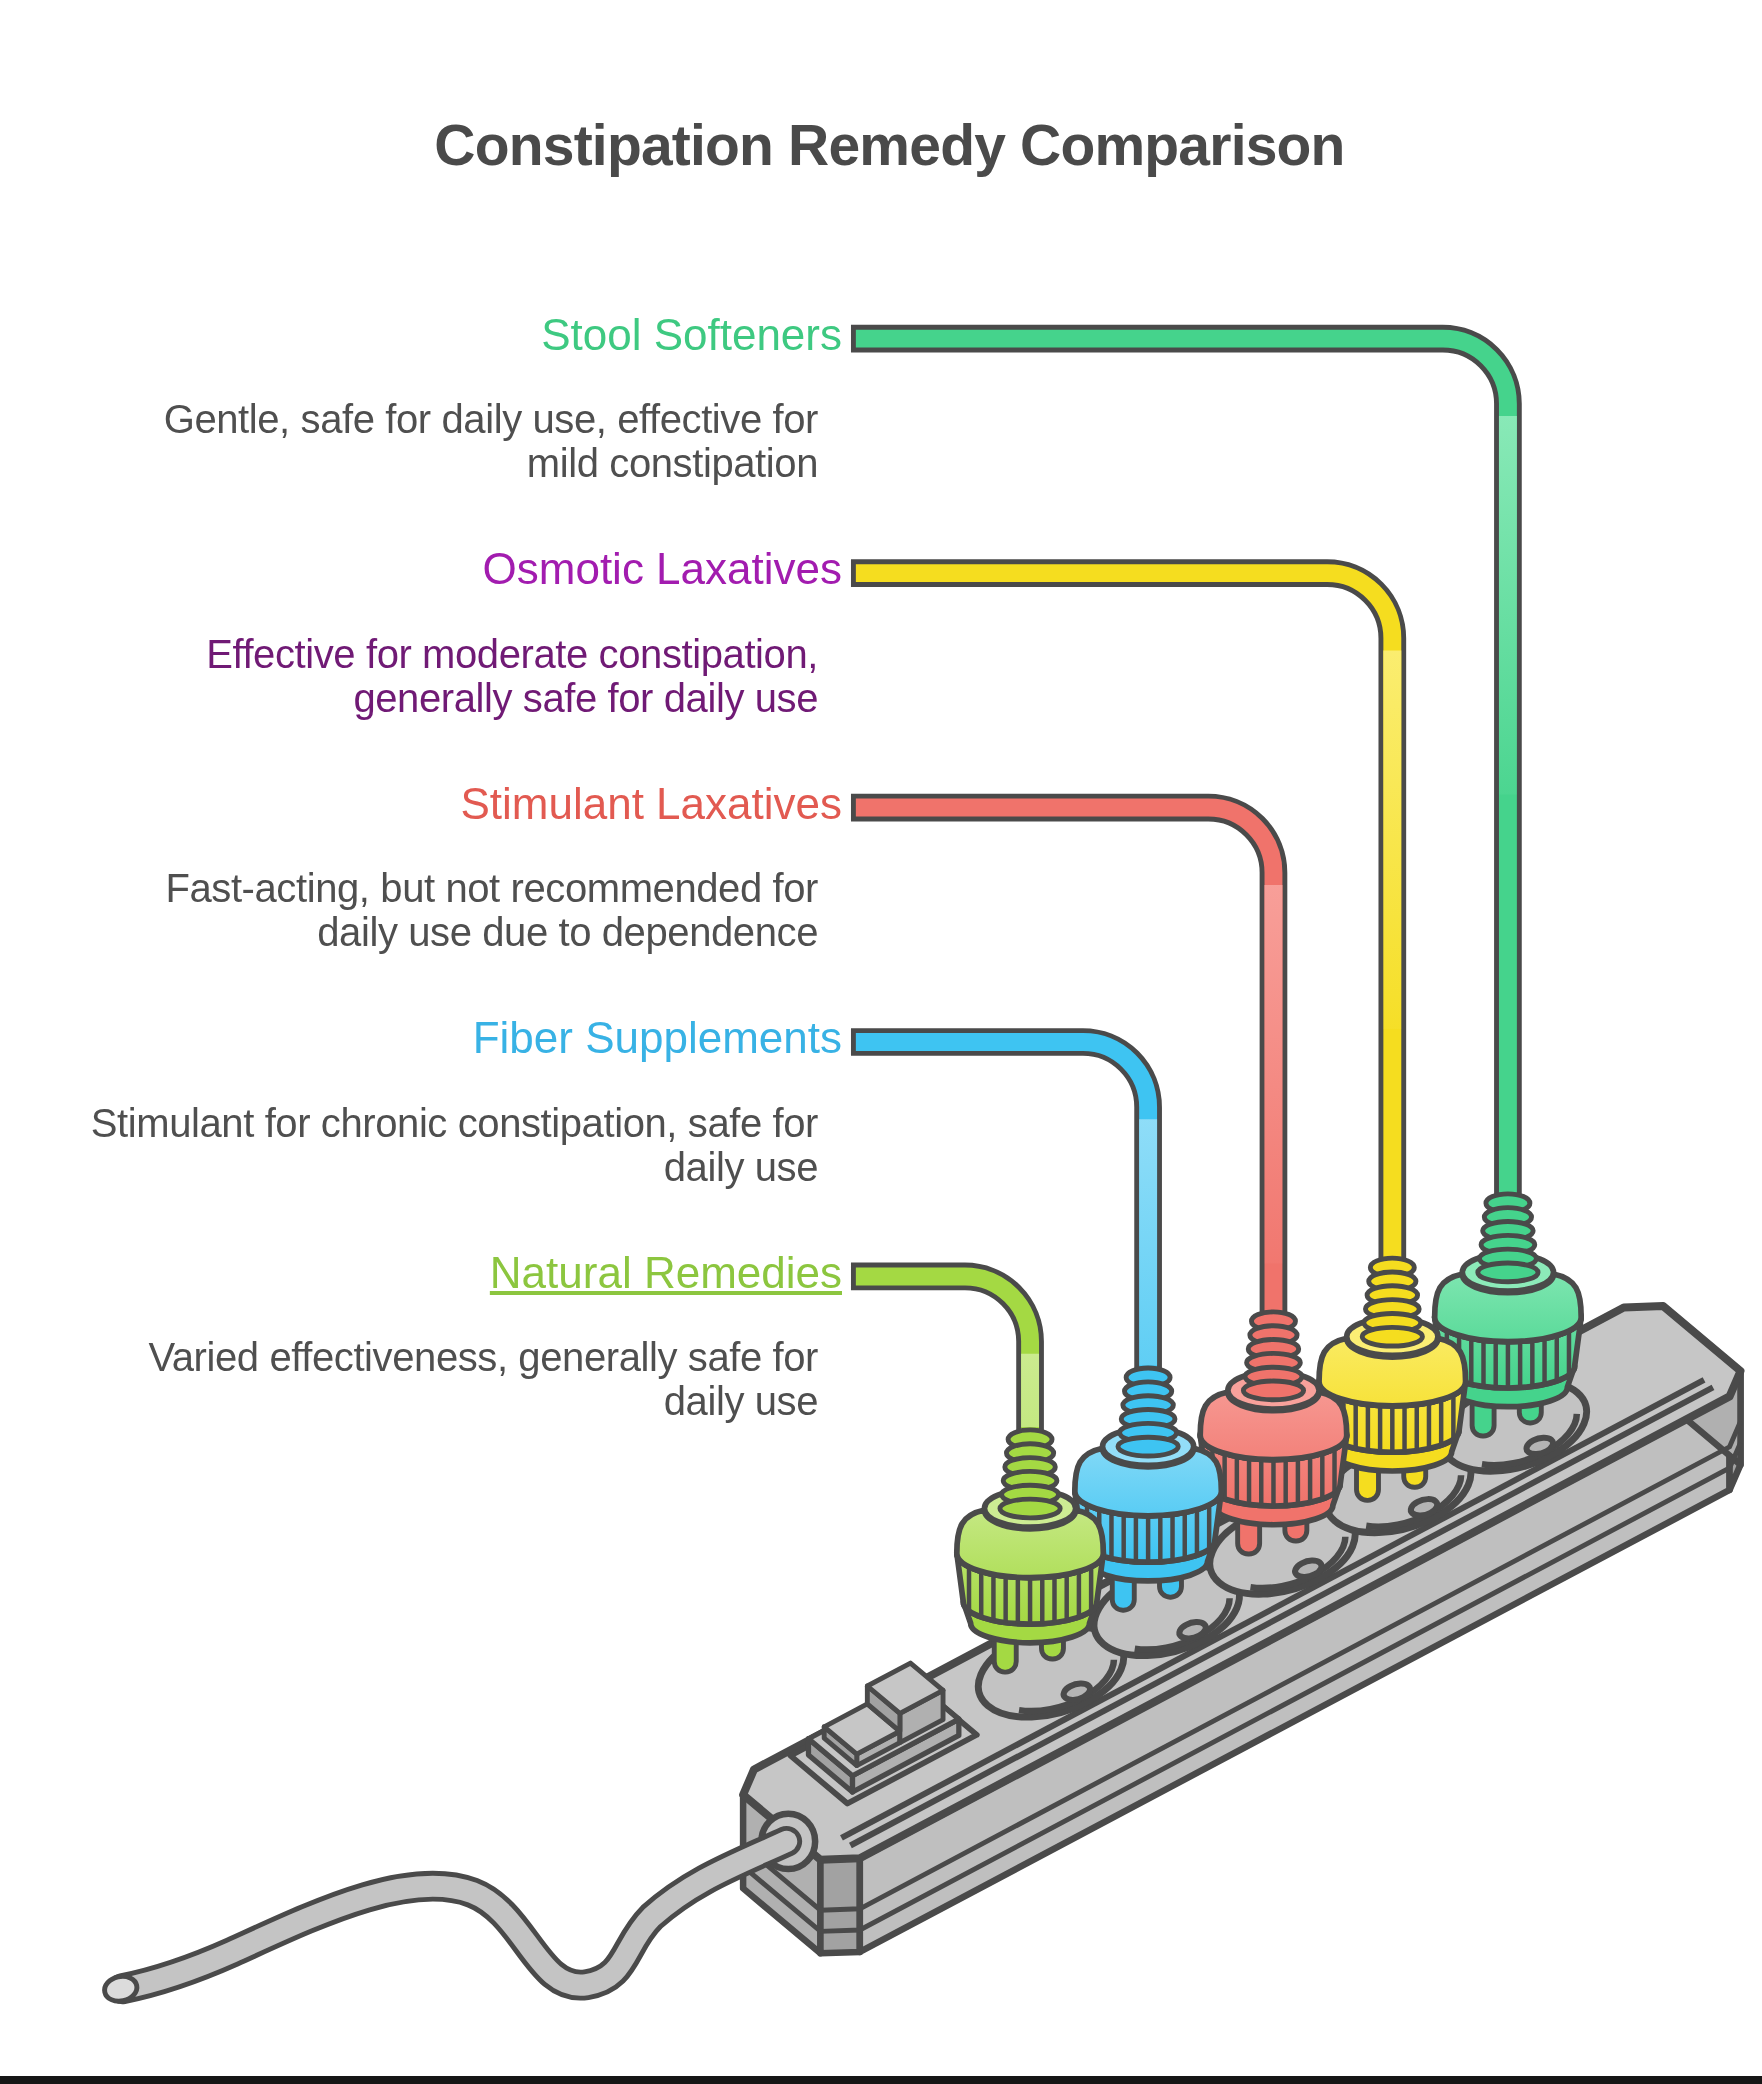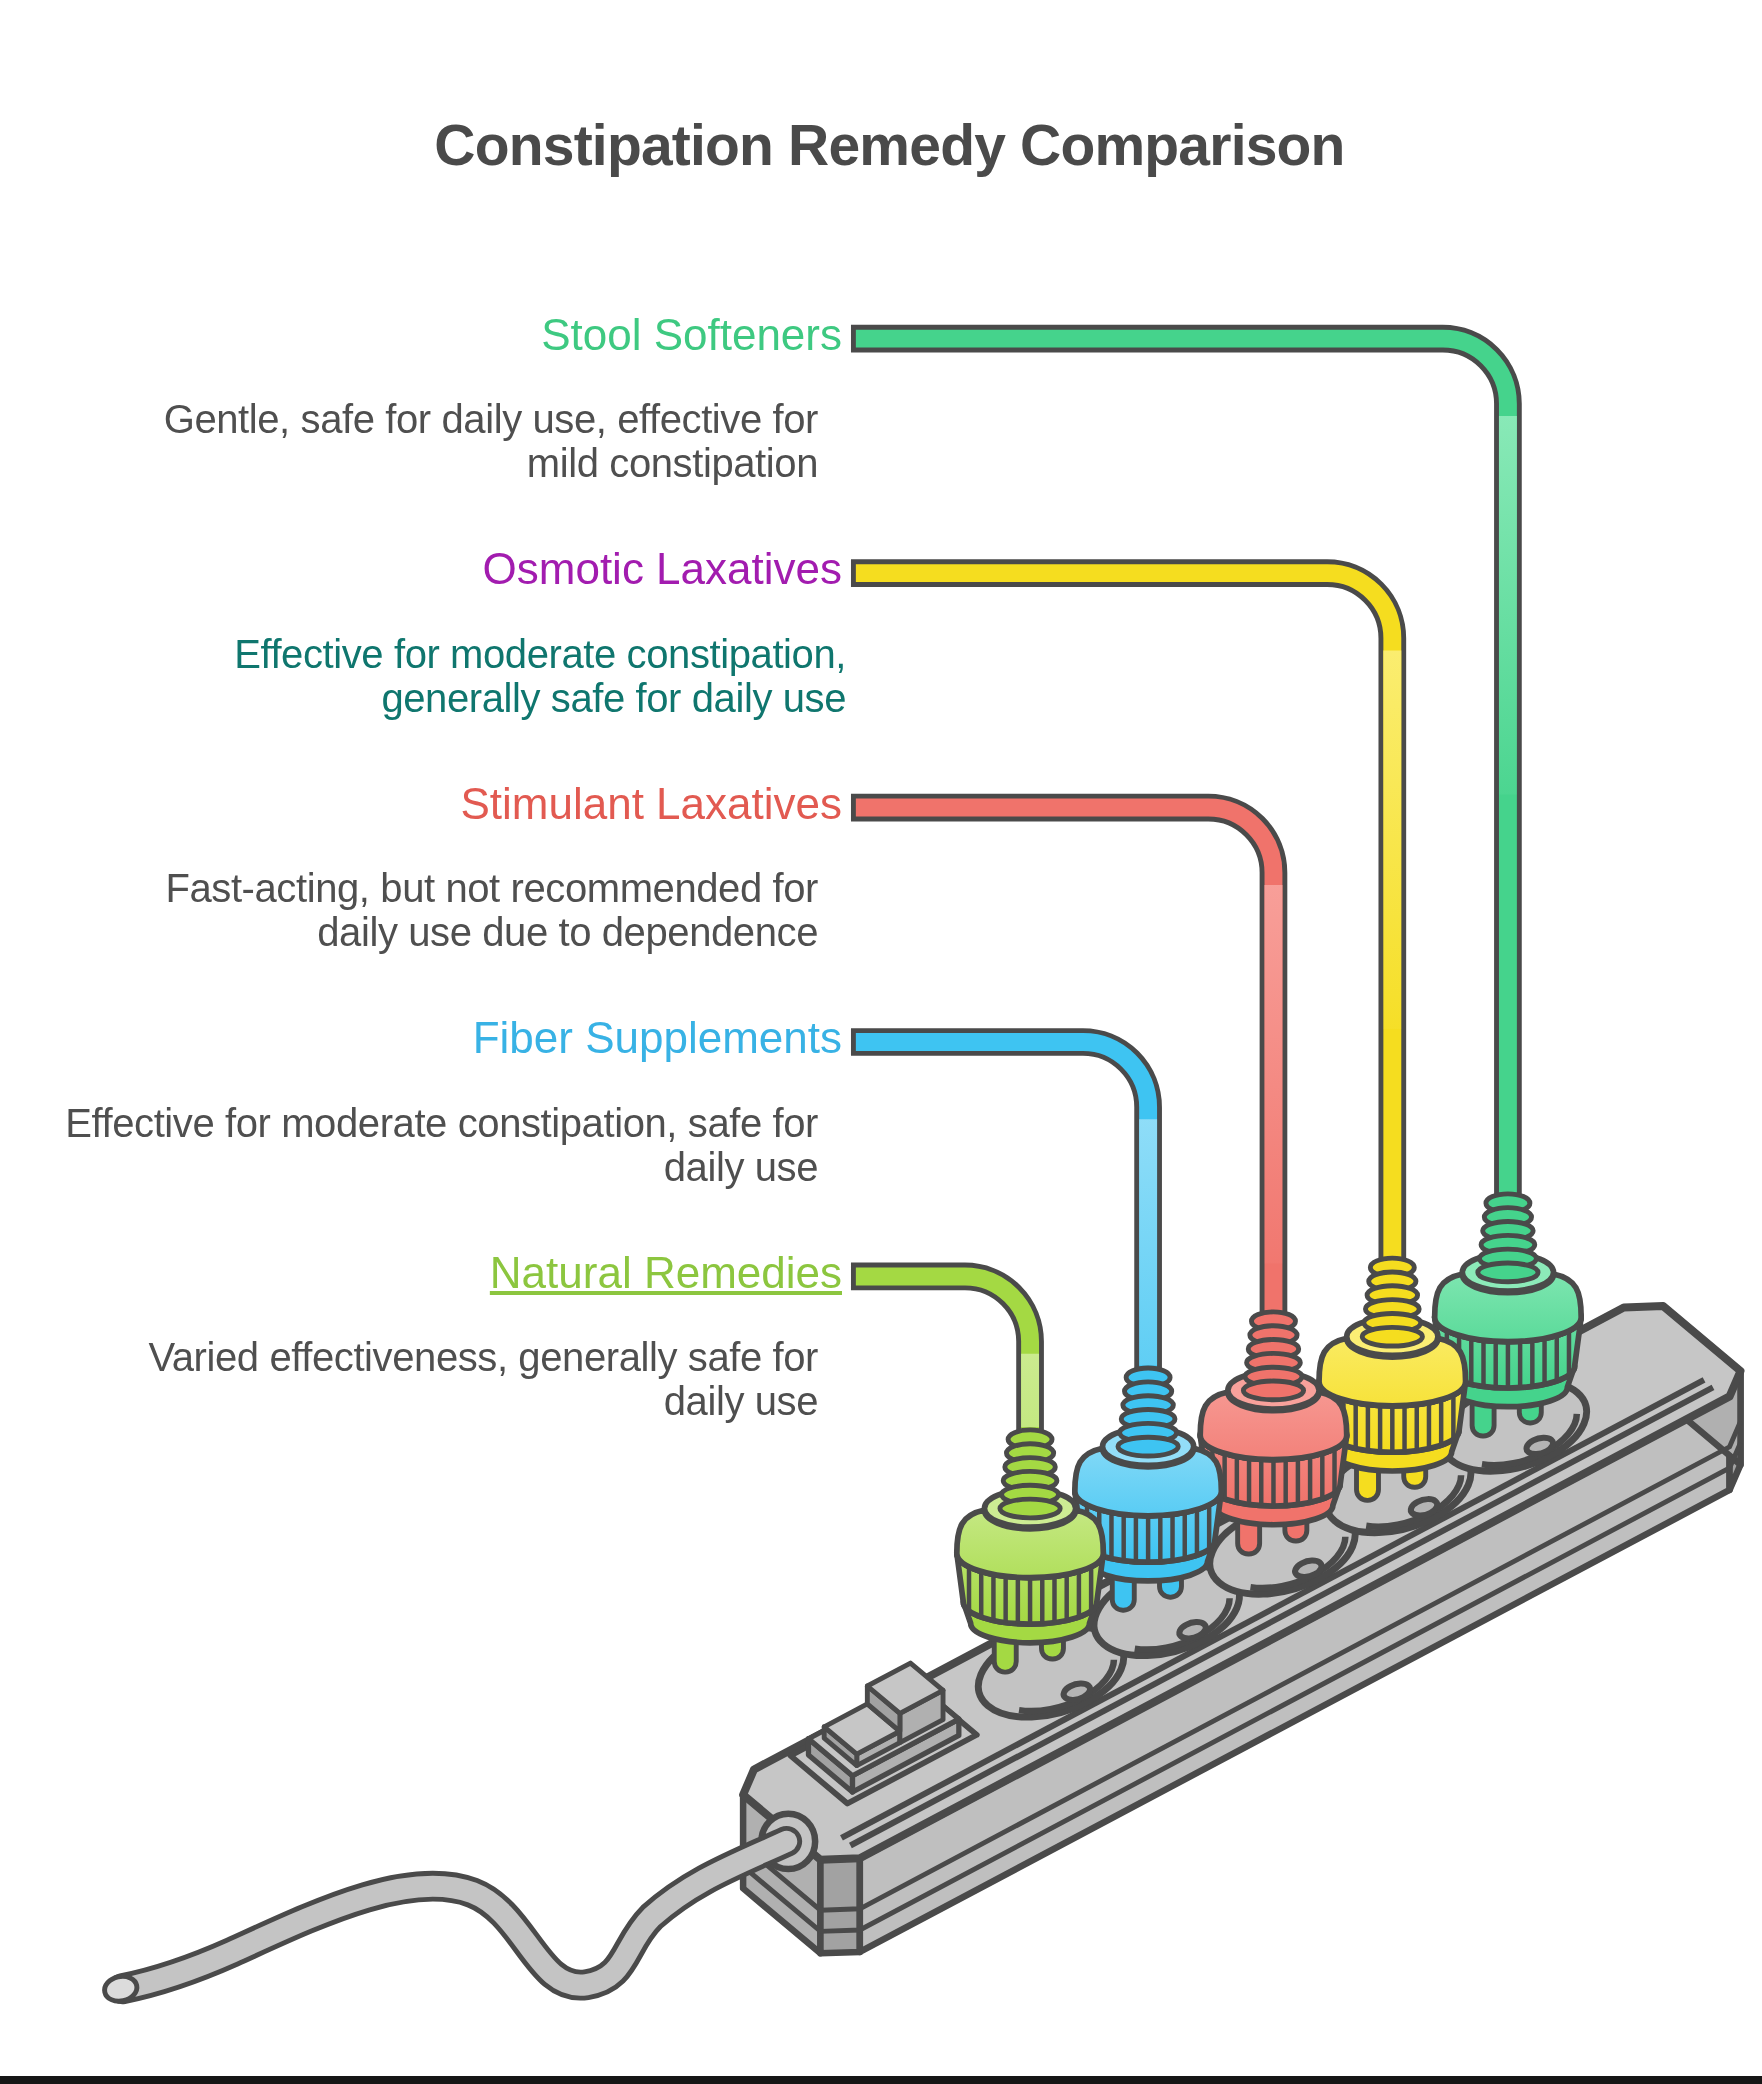--- a/index.html
+++ b/index.html
@@ -22,34 +22,34 @@
 
   <div class="title" style="color: rgb(74, 74, 74); padding-left: 8px;">Constipation Remedy Comparison</div>
 
   <div class="text-col label-block i0" style="color: rgb(62, 201, 129);">Stool Softeners</div>
   <div class="text-col desc-block d0" style="color: rgb(79, 79, 79);">
     <div>Gentle, safe for daily use, effective for</div>
     <div>mild constipation</div>
   </div>
 
   <div class="text-col label-block i1" style="color: #a21caf;">Osmotic Laxatives</div>
-  <div class="text-col desc-block d1" style="color: #0f766e; padding-left: 28px;">
+  <div class="text-col desc-block d1" style="color: #701a75;">
     <div>Effective for moderate constipation,</div>
     <div>generally safe for daily use</div>
   </div>
 
   <div class="text-col label-block i2" style="color: rgb(226, 90, 81);">Stimulant Laxatives</div>
   <div class="text-col desc-block d2" style="color: rgb(79, 79, 79);">
     <div>Fast-acting, but not recommended for</div>
     <div>daily use due to dependence</div>
   </div>
 
   <div class="text-col label-block i3" style="color: rgb(56, 178, 229);">Fiber Supplements</div>
   <div class="text-col desc-block d3" style="color: rgb(79, 79, 79);">
-    <div>Effective for moderate constipation, safe for</div>
+    <div>Stimulant for chronic constipation, safe for</div>
     <div>daily use</div>
   </div>
 
   <div class="text-col label-block i4" style="color: rgb(140, 198, 63); text-decoration: underline;">Natural Remedies</div>
   <div class="text-col desc-block d4" style="color: rgb(79, 79, 79);">
     <div>Varied effectiveness, generally safe for</div>
     <div>daily use</div>
   </div>
 
   <svg id="art" viewBox="0 0 2165 2560" xmlns="http://www.w3.org/2000/svg">

